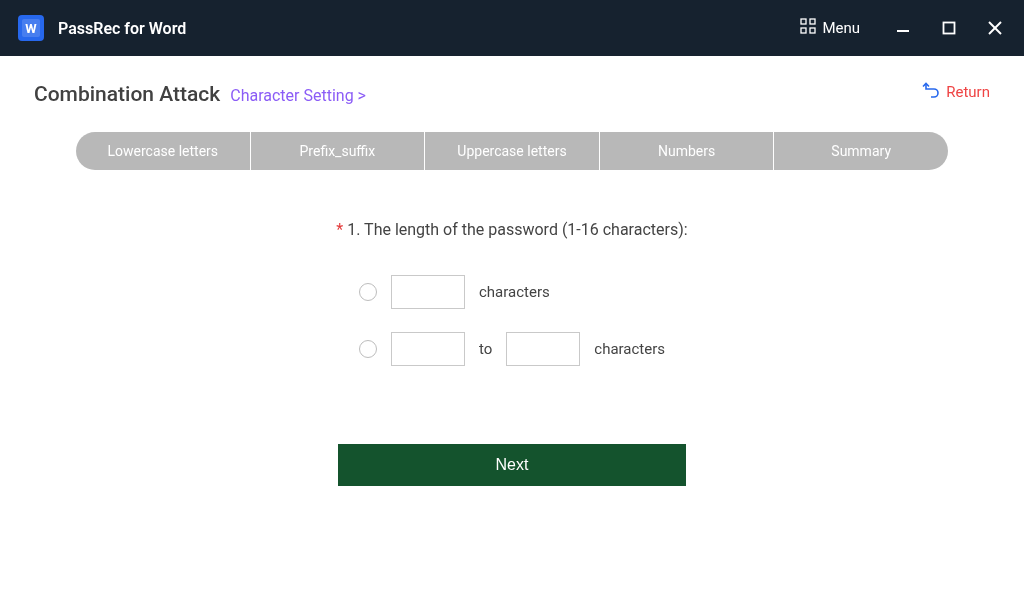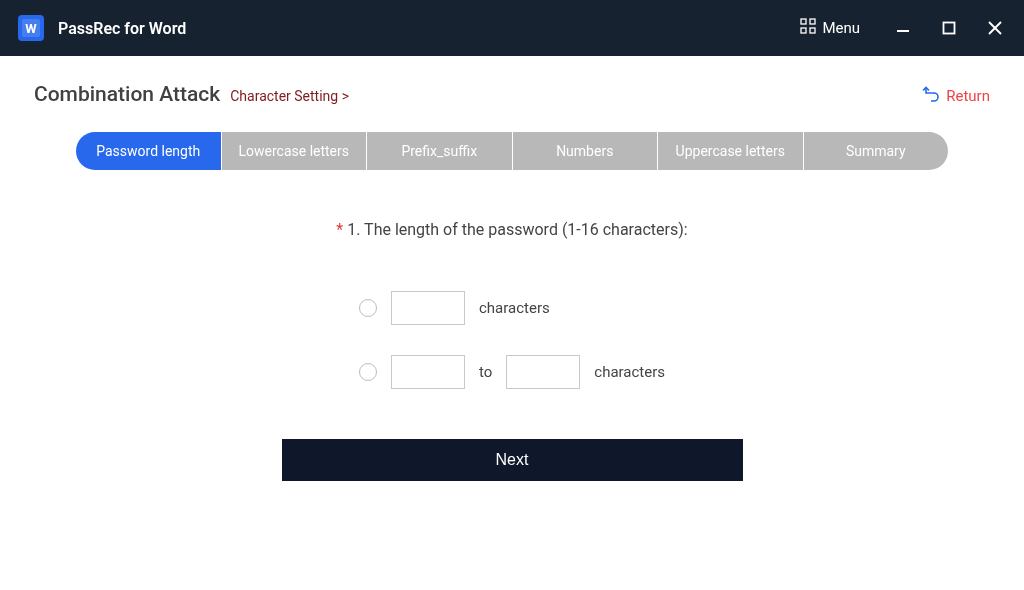--- a/index.html
+++ b/index.html
@@ -88,37 +88,37 @@
     }
     .content {
       flex: 1;
       padding: 26px 34px 20px 34px;
       background: #fff;
       display: flex;
       flex-direction: column;
     }
     .header-row {
       display: flex;
-      align-items: flex-end;
+      align-items: flex-start;
       justify-content: space-between;
       margin-bottom: 26px;
     }
     .breadcrumb {
       display: flex;
       align-items: baseline;
       gap: 10px;
     }
     .breadcrumb-main {
       font-size: 21px;
       font-weight: 500;
       color: #414141;
     }
     .breadcrumb-sub {
-      font-size: 14px;
-      color: #7f1d1d;
+      font-size: 16px;
+      color: #8b5cf6;
     }
     .return-btn {
       display: flex;
       align-items: center;
       gap: 6px;
       color: #ef4444;
       font-size: 15px;
       cursor: pointer;
     }
     .tabs {
@@ -152,31 +152,31 @@
     }
     .form-area {
       flex: 1;
       display: flex;
       flex-direction: column;
       align-items: center;
     }
     .question {
       font-size: 16px;
       color: #444;
-      margin-bottom: 52px;
+      margin-bottom: 36px;
     }
     .question .required {
       color: #e43a3a;
       margin-right: 4px;
     }
     .options {
       display: flex;
       flex-direction: column;
-      gap: 30px;
-      margin-bottom: 50px;
+      gap: 23px;
+      margin-bottom: 78px;
     }
     .option-row {
       display: flex;
       align-items: center;
       gap: 14px;
       font-size: 15px;
       color: #444;
     }
     .radio {
       width: 18px;
@@ -188,23 +188,23 @@
     }
     .num-input {
       width: 74px;
       height: 34px;
       border: 1px solid #c9c9c9;
       padding: 0 8px;
       font-size: 14px;
       outline: none;
     }
     .next-btn {
-      width: 461px;
+      width: 348px;
       height: 42px;
-      background: #0f172a;
+      background: #14532d;
       color: #fff;
       font-size: 16px;
       border: none;
       cursor: pointer;
       display: flex;
       align-items: center;
       justify-content: center;
     }
   </style>
 </head>
@@ -260,34 +260,31 @@
           <svg width="18" height="16" viewBox="0 0 18 16">
               <path d="M 4 2 L 4 7 L 12 7 A 4 4 0 0 1 12 15 L 9 15" fill="none" stroke="#2768ed" stroke-width="1.6"></path>
               <path d="M 1 4.5 L 4 1.5 L 7 4.5" fill="none" stroke="#2768ed" stroke-width="1.6"></path>
             </svg>
         </span>
         <span>Return</span>
       </div>
     </div>
 
     <div class="tabs">
-      <div class="tab active">
-          <span>Password length</span>
-        </div>
       <div class="tab">
           <span>Lowercase letters</span>
         </div>
       <div class="tab">
           <span>Prefix_suffix</span>
         </div>
       <div class="tab">
+          <span>Uppercase letters</span>
+        </div>
+      <div class="tab">
           <span>Numbers</span>
-        </div>
-      <div class="tab">
-          <span>Uppercase letters</span>
         </div>
       <div class="tab">
           <span>Summary</span>
         </div>
     </div>
 
     <div class="form-area">
       <div class="question">
         <span class="required">*</span><span>1. The length of the password (1-16 characters):</span>
       </div>

